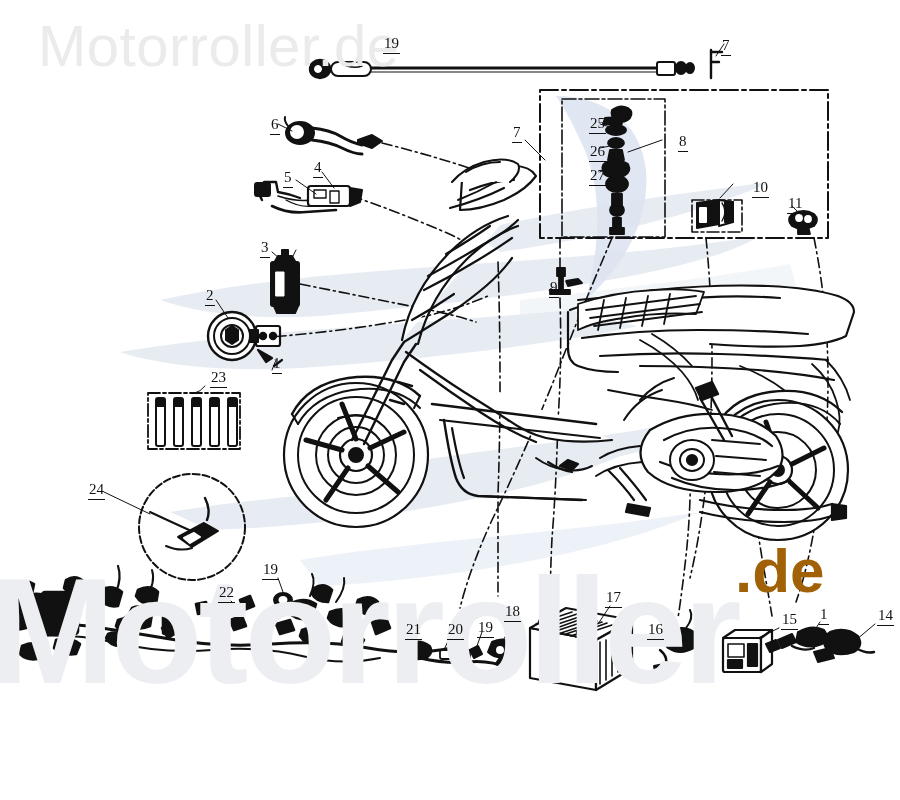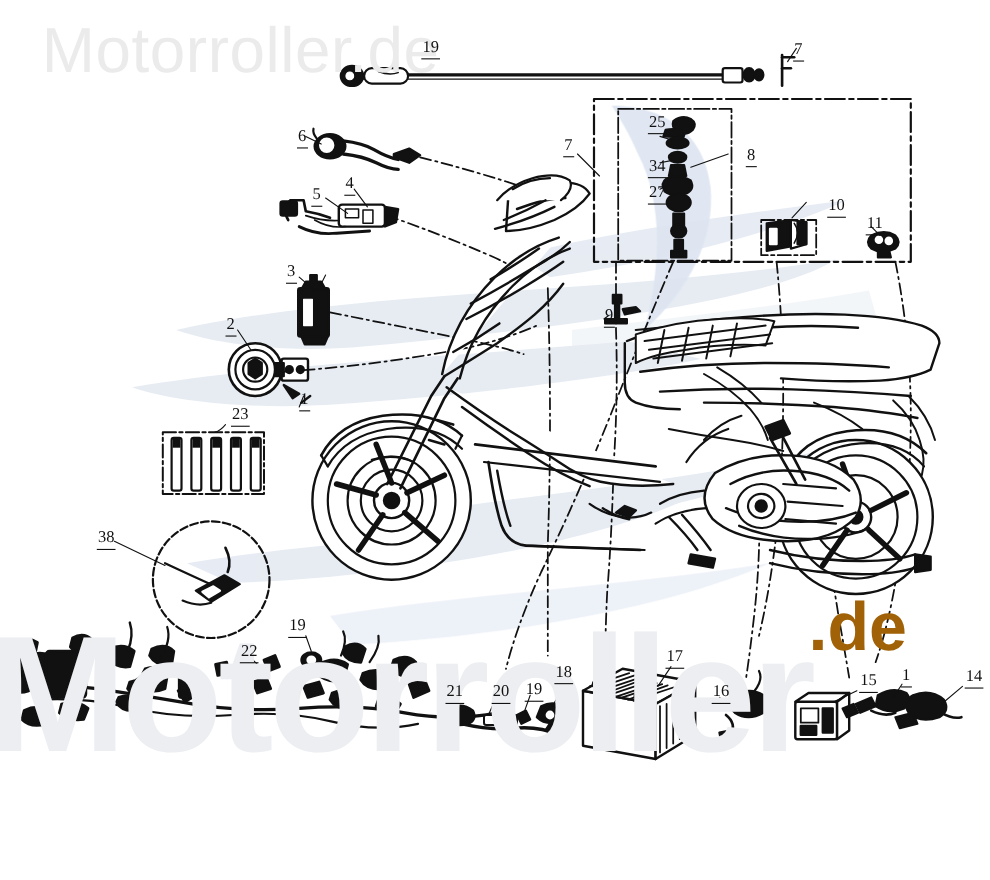--- a/index.html
+++ b/index.html
@@ -557,31 +557,31 @@
   <div class="wm-de">.de</div>
 
   <div id="callout-layer">
       <div class="callout" style="left: 383px; top: 36px;">19</div>
       <div class="callout" style="left: 721px; top: 38px;">7</div>
       <div class="callout" style="left: 270px; top: 117px;">6</div>
       <div class="callout" style="left: 283px; top: 170px;">5</div>
       <div class="callout" style="left: 313px; top: 160px;">4</div>
       <div class="callout" style="left: 512px; top: 125px;">7</div>
       <div class="callout" style="left: 678px; top: 134px;">8</div>
-      <div class="callout" style="left: 589px; top: 104px;">25</div>
-      <div class="callout" style="left: 589px; top: 144px;">34</div>
+      <div class="callout" style="left: 589px; top: 116px;">25</div>
+      <div class="callout" style="left: 589px; top: 144px;">26</div>
       <div class="callout" style="left: 589px; top: 168px;">27</div>
       <div class="callout" style="left: 736px; top: 180px; margin-left: 16px;">10</div>
       <div class="callout" style="left: 787px; top: 196px;">11</div>
       <div class="callout" style="left: 260px; top: 240px;">3</div>
       <div class="callout" style="left: 549px; top: 280px;">9</div>
       <div class="callout" style="left: 205px; top: 288px;">2</div>
       <div class="callout" style="left: 272px; top: 356px;">1</div>
       <div class="callout" style="left: 210px; top: 370px;">23</div>
-      <div class="callout" style="left: 88px; top: 482px;">38</div>
+      <div class="callout" style="left: 88px; top: 482px;">24</div>
       <div class="callout" style="left: 262px; top: 562px;">19</div>
       <div class="callout" style="left: 218px; top: 585px;">22</div>
       <div class="callout" style="left: 605px; top: 590px;">17</div>
       <div class="callout" style="left: 405px; top: 622px;">21</div>
       <div class="callout" style="left: 447px; top: 622px;">20</div>
       <div class="callout" style="left: 477px; top: 620px;">19</div>
       <div class="callout" style="left: 504px; top: 604px;">18</div>
       <div class="callout" style="left: 647px; top: 622px;">16</div>
       <div class="callout" style="left: 781px; top: 612px;">15</div>
       <div class="callout" style="left: 819px; top: 607px;">1</div>

